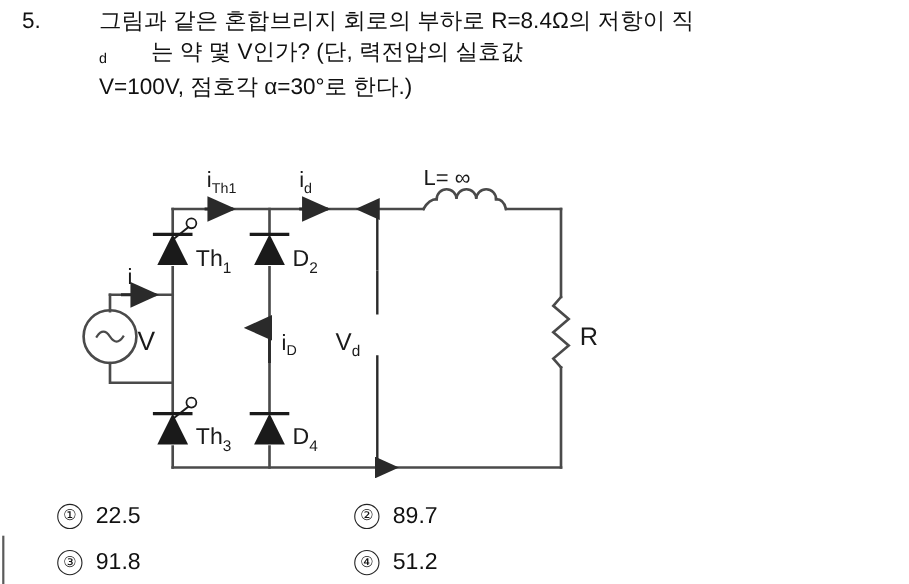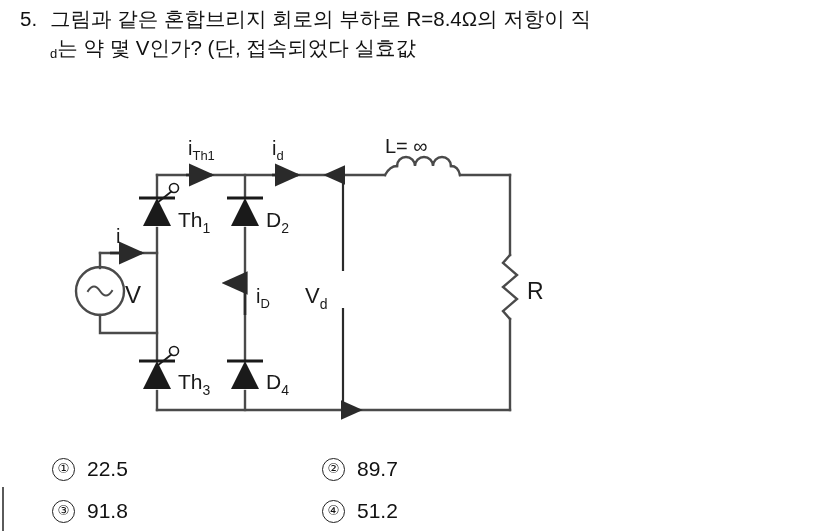--- a/index.html
+++ b/index.html
@@ -33,27 +33,27 @@
   }
   .q-num {
     width: 30px;
     flex: 0 0 30px;
     font-size: 20.5px;
   }
   .q-indent {
     width: 30px;
     flex: 0 0 30px;
   }
-  .q-text { font-size: 20.5px; }
+  .q-text { font-size: 20.5px; margin-left: 40px; }
 
   
   #circuit {
     position: absolute;
     left: 0px;
-    top: 123px;
+    top: 138px;
     width: 620px;
     height: 300px;
   }
   #circuit svg { display: block; }
 
   
   #answers {
     position: absolute;
     left: 52px;
     top: 448px;
@@ -102,23 +102,27 @@
 <div id="question-block">
 
   <div class="q-line">
     <span class="q-num">5.</span>
     <span class="q-text">그림과 같은 혼합브리지 회로의 부하로 R=8.4Ω의 저항이 직</span>
   </div>
 
 
   <div class="q-line">
     <span class="q-indent"></span>
-    <span class="q-text" style="font-size:13px;position:relative;top:3px;">d</span><span class="q-text">는 약 몇 V인가? (단, 접속되었다 실효값</span>
-  </div>
-
+    <span class="q-text" style="font-size:13px;position:relative;top:3px;">d</span><span class="q-text">는 약 몇 V인가? (단, 력전압의 실효값</span>
+  </div>
+
+  <div class="q-line">
+    <span class="q-indent"></span>
+    <span class="q-text">V=100V, 점호각 α=30°로 한다.)</span>
+  </div>
 
 </div>
 
 <div id="circuit">
 <svg width="620" height="300" viewBox="0 0 620 300" xmlns="http://www.w3.org/2000/svg">
   <defs>
     <marker id="arrH" markerWidth="10" markerHeight="9" refX="9" refY="4.5" orient="auto">
       <path d="M0,0 L10,4.5 L0,9 Z" fill="#2a2a2a"></path>
     </marker>
     <marker id="arrUp" markerWidth="9" markerHeight="10" refX="4.5" refY="9" orient="auto">

